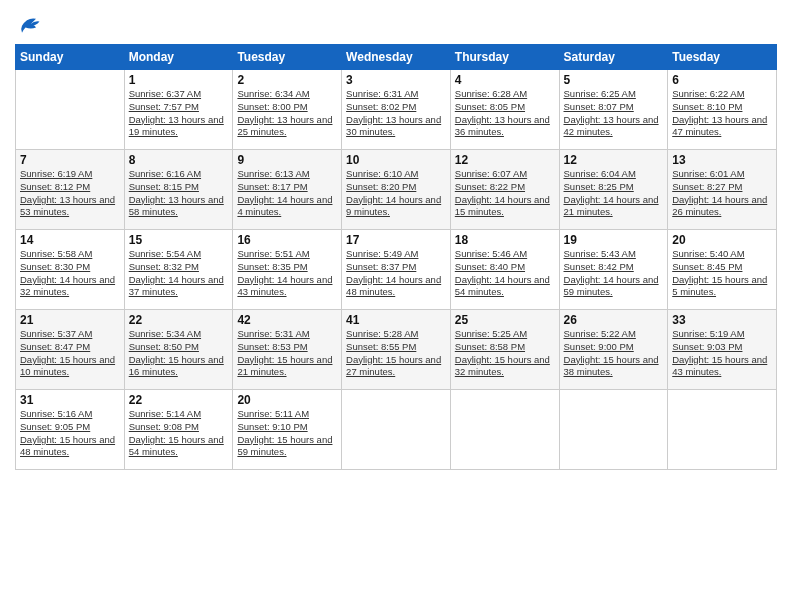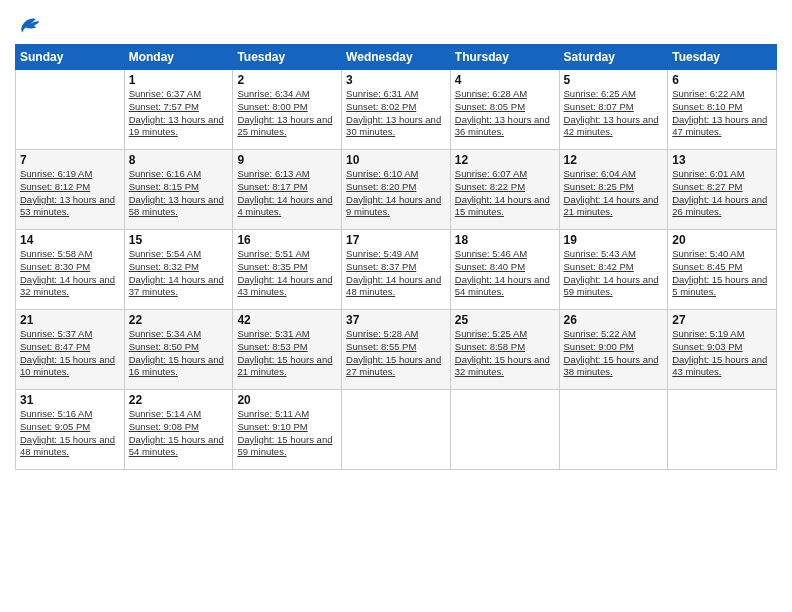--- a/index.html
+++ b/index.html
@@ -215,33 +215,33 @@
         </td>
         <td>
           <span class="day-num">22</span>
           <div class="day-info">Sunrise: 5:34 AM<br>Sunset: 8:50 PM<br>Daylight: 15 hours and 16 minutes.</div>
         </td>
         <td>
           <span class="day-num">42</span>
           <div class="day-info">Sunrise: 5:31 AM<br>Sunset: 8:53 PM<br>Daylight: 15 hours and 21 minutes.</div>
         </td>
         <td>
-          <span class="day-num">37</span>
+          <span class="day-num">41</span>
           <div class="day-info">Sunrise: 5:28 AM<br>Sunset: 8:55 PM<br>Daylight: 15 hours and 27 minutes.</div>
         </td>
         <td>
           <span class="day-num">25</span>
           <div class="day-info">Sunrise: 5:25 AM<br>Sunset: 8:58 PM<br>Daylight: 15 hours and 32 minutes.</div>
         </td>
         <td>
           <span class="day-num">26</span>
           <div class="day-info">Sunrise: 5:22 AM<br>Sunset: 9:00 PM<br>Daylight: 15 hours and 38 minutes.</div>
         </td>
         <td>
-          <span class="day-num">27</span>
+          <span class="day-num">33</span>
           <div class="day-info">Sunrise: 5:19 AM<br>Sunset: 9:03 PM<br>Daylight: 15 hours and 43 minutes.</div>
         </td>
       </tr>
       <tr>
         <td>
           <span class="day-num">31</span>
           <div class="day-info">Sunrise: 5:16 AM<br>Sunset: 9:05 PM<br>Daylight: 15 hours and 48 minutes.</div>
         </td>
         <td>
           <span class="day-num">22</span>

